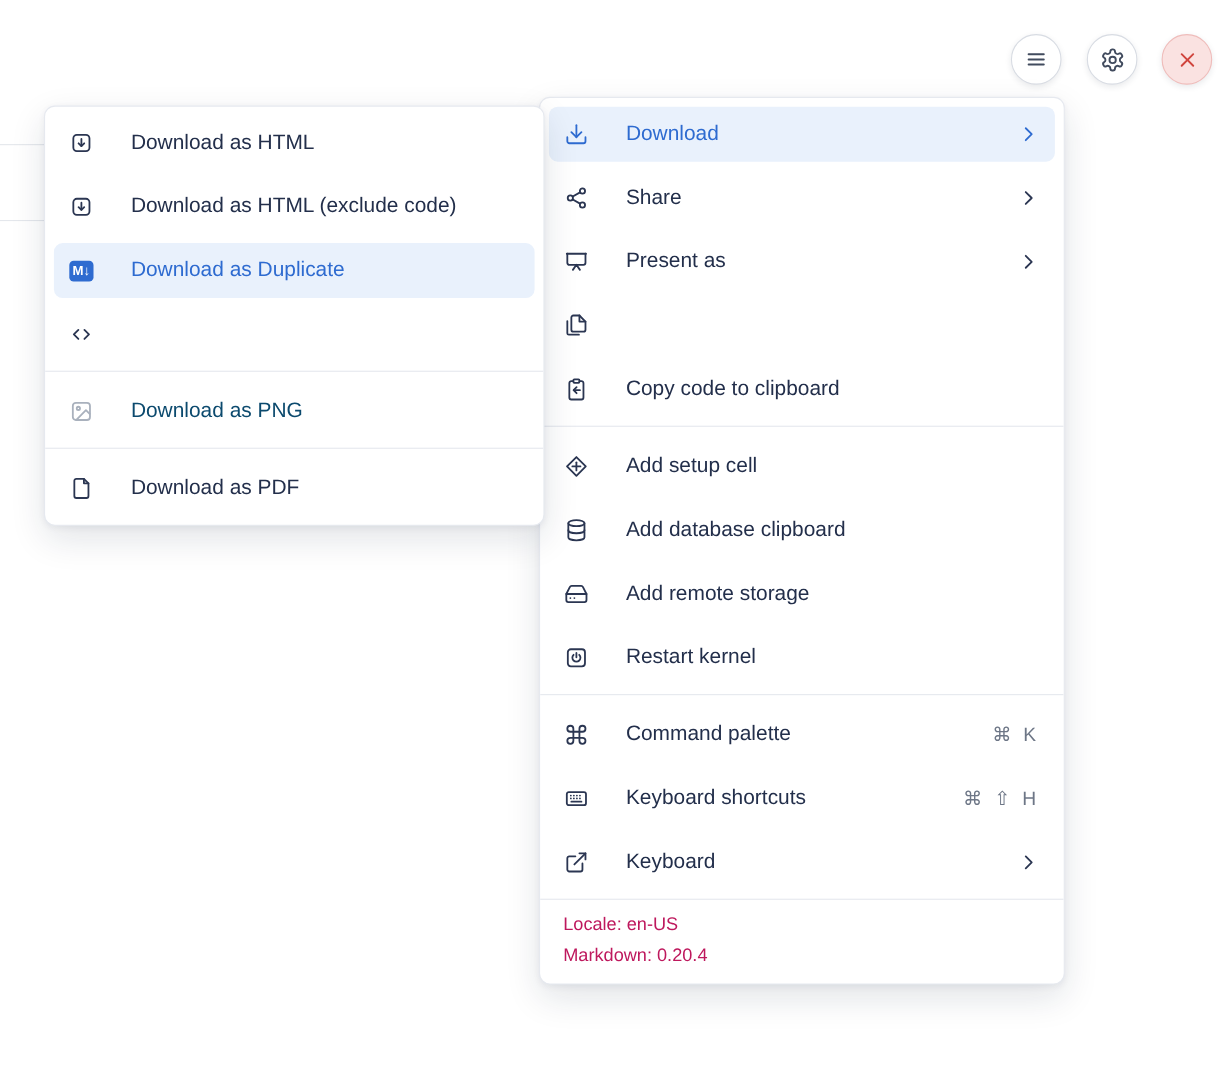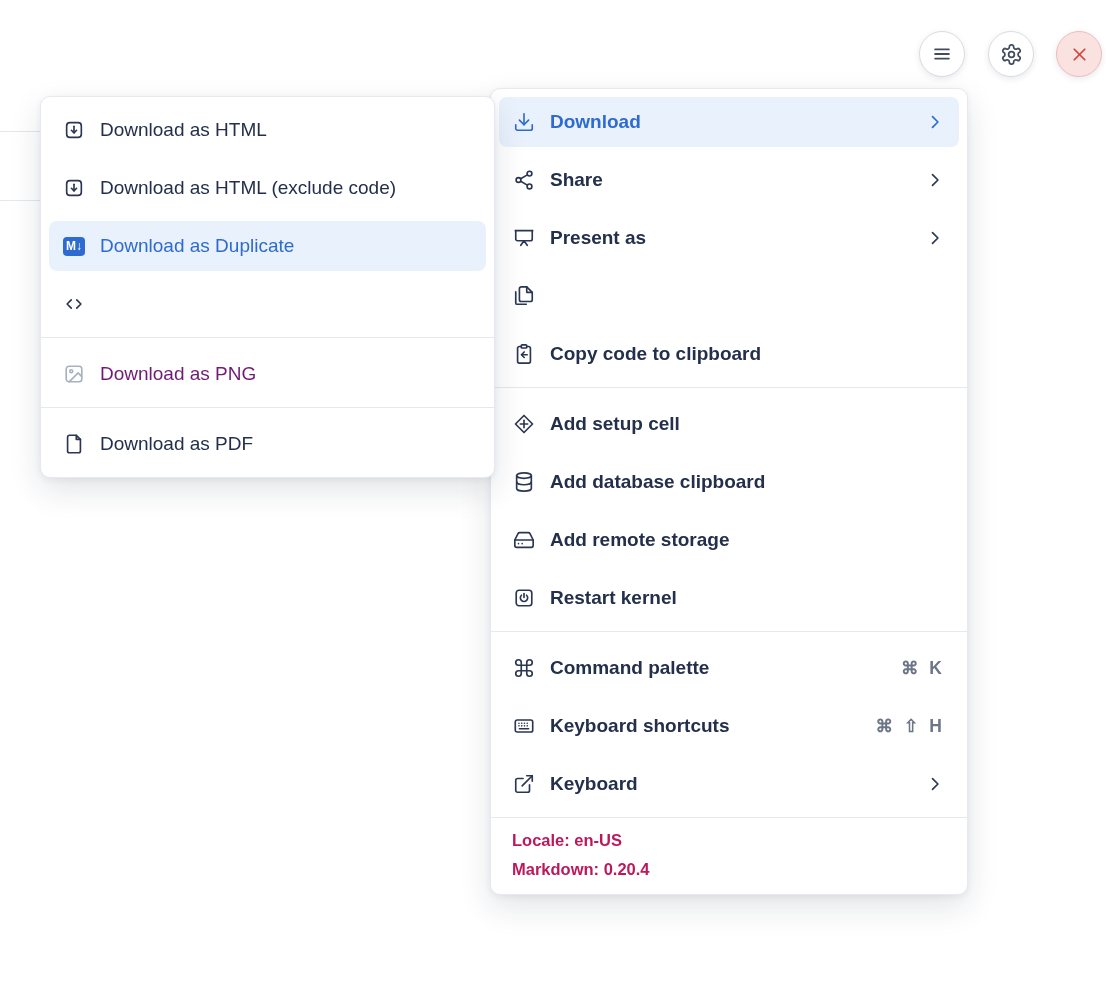--- a/index.html
+++ b/index.html
@@ -19,33 +19,33 @@
     color:#414b5e;
   }
   .circle-btn.danger { background:#fae2e1; border-color:#efbcba; color:#d0453e; }
 
   
   .menu {
     position:absolute; background:#fff; border:1px solid #e6e9ef; border-radius:10px;
     box-shadow:0 12px 32px rgba(20,30,60,.12), 0 2px 6px rgba(20,30,60,.06);
     overflow:hidden;
   }
-  .menu-main { left:490px; top:88px; width:478px; z-index:5; padding-top:8px;font-weight:bold; }
+  .menu-main { left:490px; top:88px; width:478px; z-index:5; padding-top:8px; }
   .menu-sub  { left:40px;  top:96px; width:455px; z-index:10; padding:8px 0; }
 
   .mi {
-    display:flex; align-items:center; gap:15px; height:50px; margin:0 8px 8px;
+    display:flex; align-items:center; gap:34px; height:50px; margin:0 8px 8px;
     padding:0 14px; border-radius:8px; font-size:19px; color:#232f4b; cursor:pointer;
   }
   .mi .icon { width:22px; height:22px; flex:0 0 22px; display:flex; align-items:center; justify-content:center; color:#2b3652; }
   .mi .label { flex:1; white-space:nowrap; }
   .mi .chev { display:flex; color:#2b3652; }
   .mi.active { background:#e9f1fc; color:#2e6bd0; }
   .mi.active .icon, .mi.active .chev { color:#2e6bd0; }
-  .mi.disabled { color:#701a75; cursor:default; }
+  .mi.disabled { color:#0c4a6e; cursor:default; }
   .mi.disabled .icon { color:#a9b1bd; }
   .shortcut { color:#6d7686; font-size:17.5px; letter-spacing:3px; white-space:nowrap; }
 
   .sep { height:1px; background:#e5e8ee; margin:3px 0 11px; }
 
   .menu-footer {
     border-top:1px solid #e5e8ee; padding:13px 21px 15px;
     color:#be185d; font-size:16.5px;
   }
   .menu-footer .line { margin-top:10px; }

